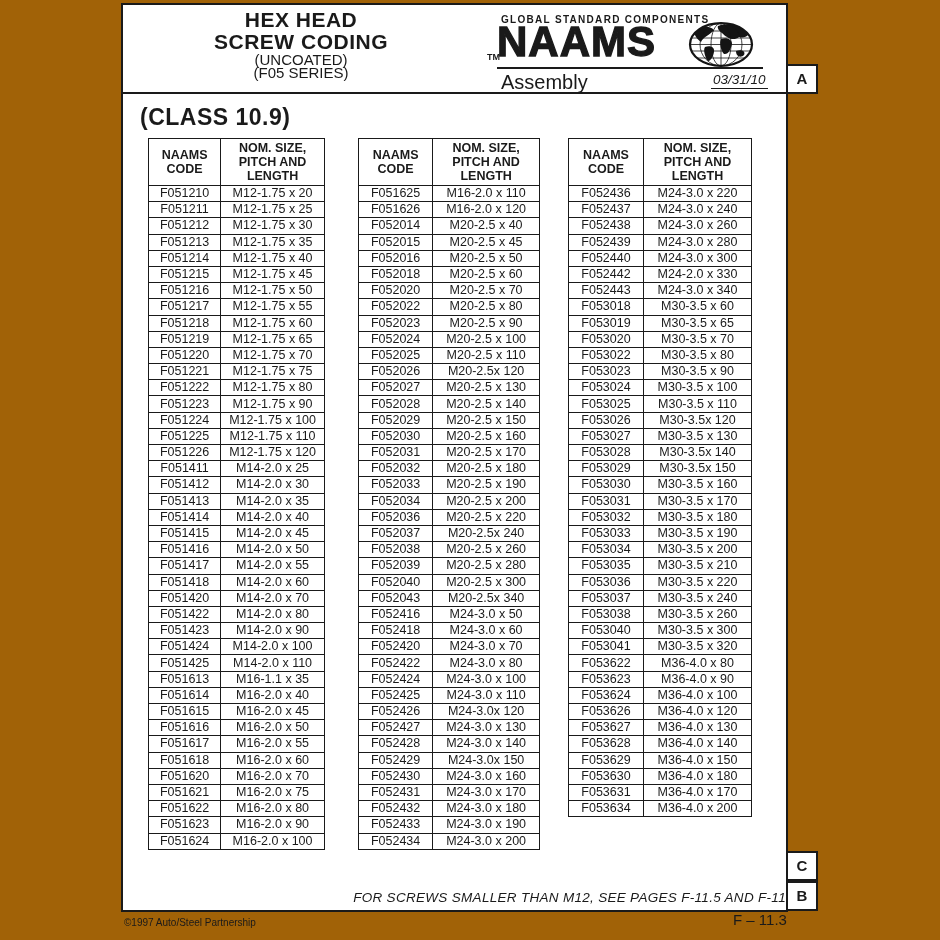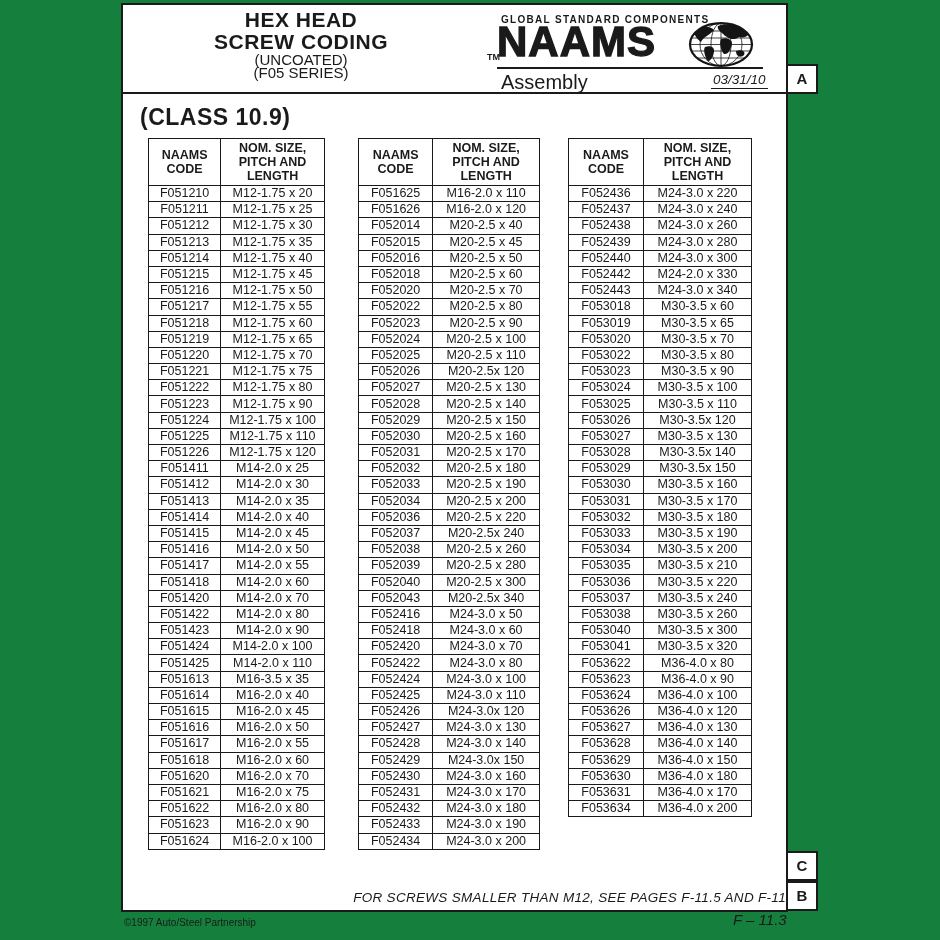--- a/index.html
+++ b/index.html
@@ -1,16 +1,16 @@
 <!DOCTYPE html>
 <html><head>
 <meta charset="utf-8">
 <style>
   html,body{margin:0;padding:0;background:#ffffff;}
-  #page{position:relative;width:940px;height:940px;background:#15803d;overflow:hidden;
+  #page{position:relative;width:940px;height:940px;background:#a16207;overflow:hidden;
         font-family:"Liberation Sans","DejaVu Sans",sans-serif;color:#1a1a1a;}
 
   
   .frame{position:absolute;left:121px;top:3px;width:663px;height:905px;
          border:2px solid #1a1a1a;background:#fff;}
   .hdr{position:absolute;left:0;top:0;width:100%;height:87px;border-bottom:2px solid #1a1a1a;}
 
   
   .title-block{position:absolute;left:48px;top:4px;width:260px;text-align:center;}
   .title-main{font-size:21px;font-weight:bold;line-height:22px;letter-spacing:.5px;}
@@ -47,21 +47,21 @@
              padding:1px 0;text-align:center;vertical-align:middle;}
   .ntable td{height:15.2px;font-size:12.5px;line-height:15px;padding:0;
              text-align:center;vertical-align:middle;white-space:nowrap;overflow:hidden;}
   .col-code{width:41%;}
   .col-size{width:59%;}
 
   
   .footnote{position:absolute;left:121px;top:885px;width:663px;text-align:center;
             font-size:13.5px;font-style:italic;letter-spacing:.3px;}
   .copyright{position:absolute;left:124px;top:917px;font-size:10px;}
-  .page-number{position:absolute;left:733px;top:911px;font-size:15px;font-style:italic;}
+  .page-number{position:absolute;left:733px;top:911px;font-size:15px;}
 </style>
 </head>
 <body>
 
 <div id="page">
 
   <div class="frame">
 
     <div class="hdr">
 
@@ -248,21 +248,21 @@
         <tr>
           <td>F051424</td>
           <td>M14-2.0 x 100</td>
         </tr>
         <tr>
           <td>F051425</td>
           <td>M14-2.0 x 110</td>
         </tr>
         <tr>
           <td>F051613</td>
-          <td>M16-3.5 x 35</td>
+          <td>M16-1.1 x 35</td>
         </tr>
         <tr>
           <td>F051614</td>
           <td>M16-2.0 x 40</td>
         </tr>
         <tr>
           <td>F051615</td>
           <td>M16-2.0 x 45</td>
         </tr>
         <tr>

